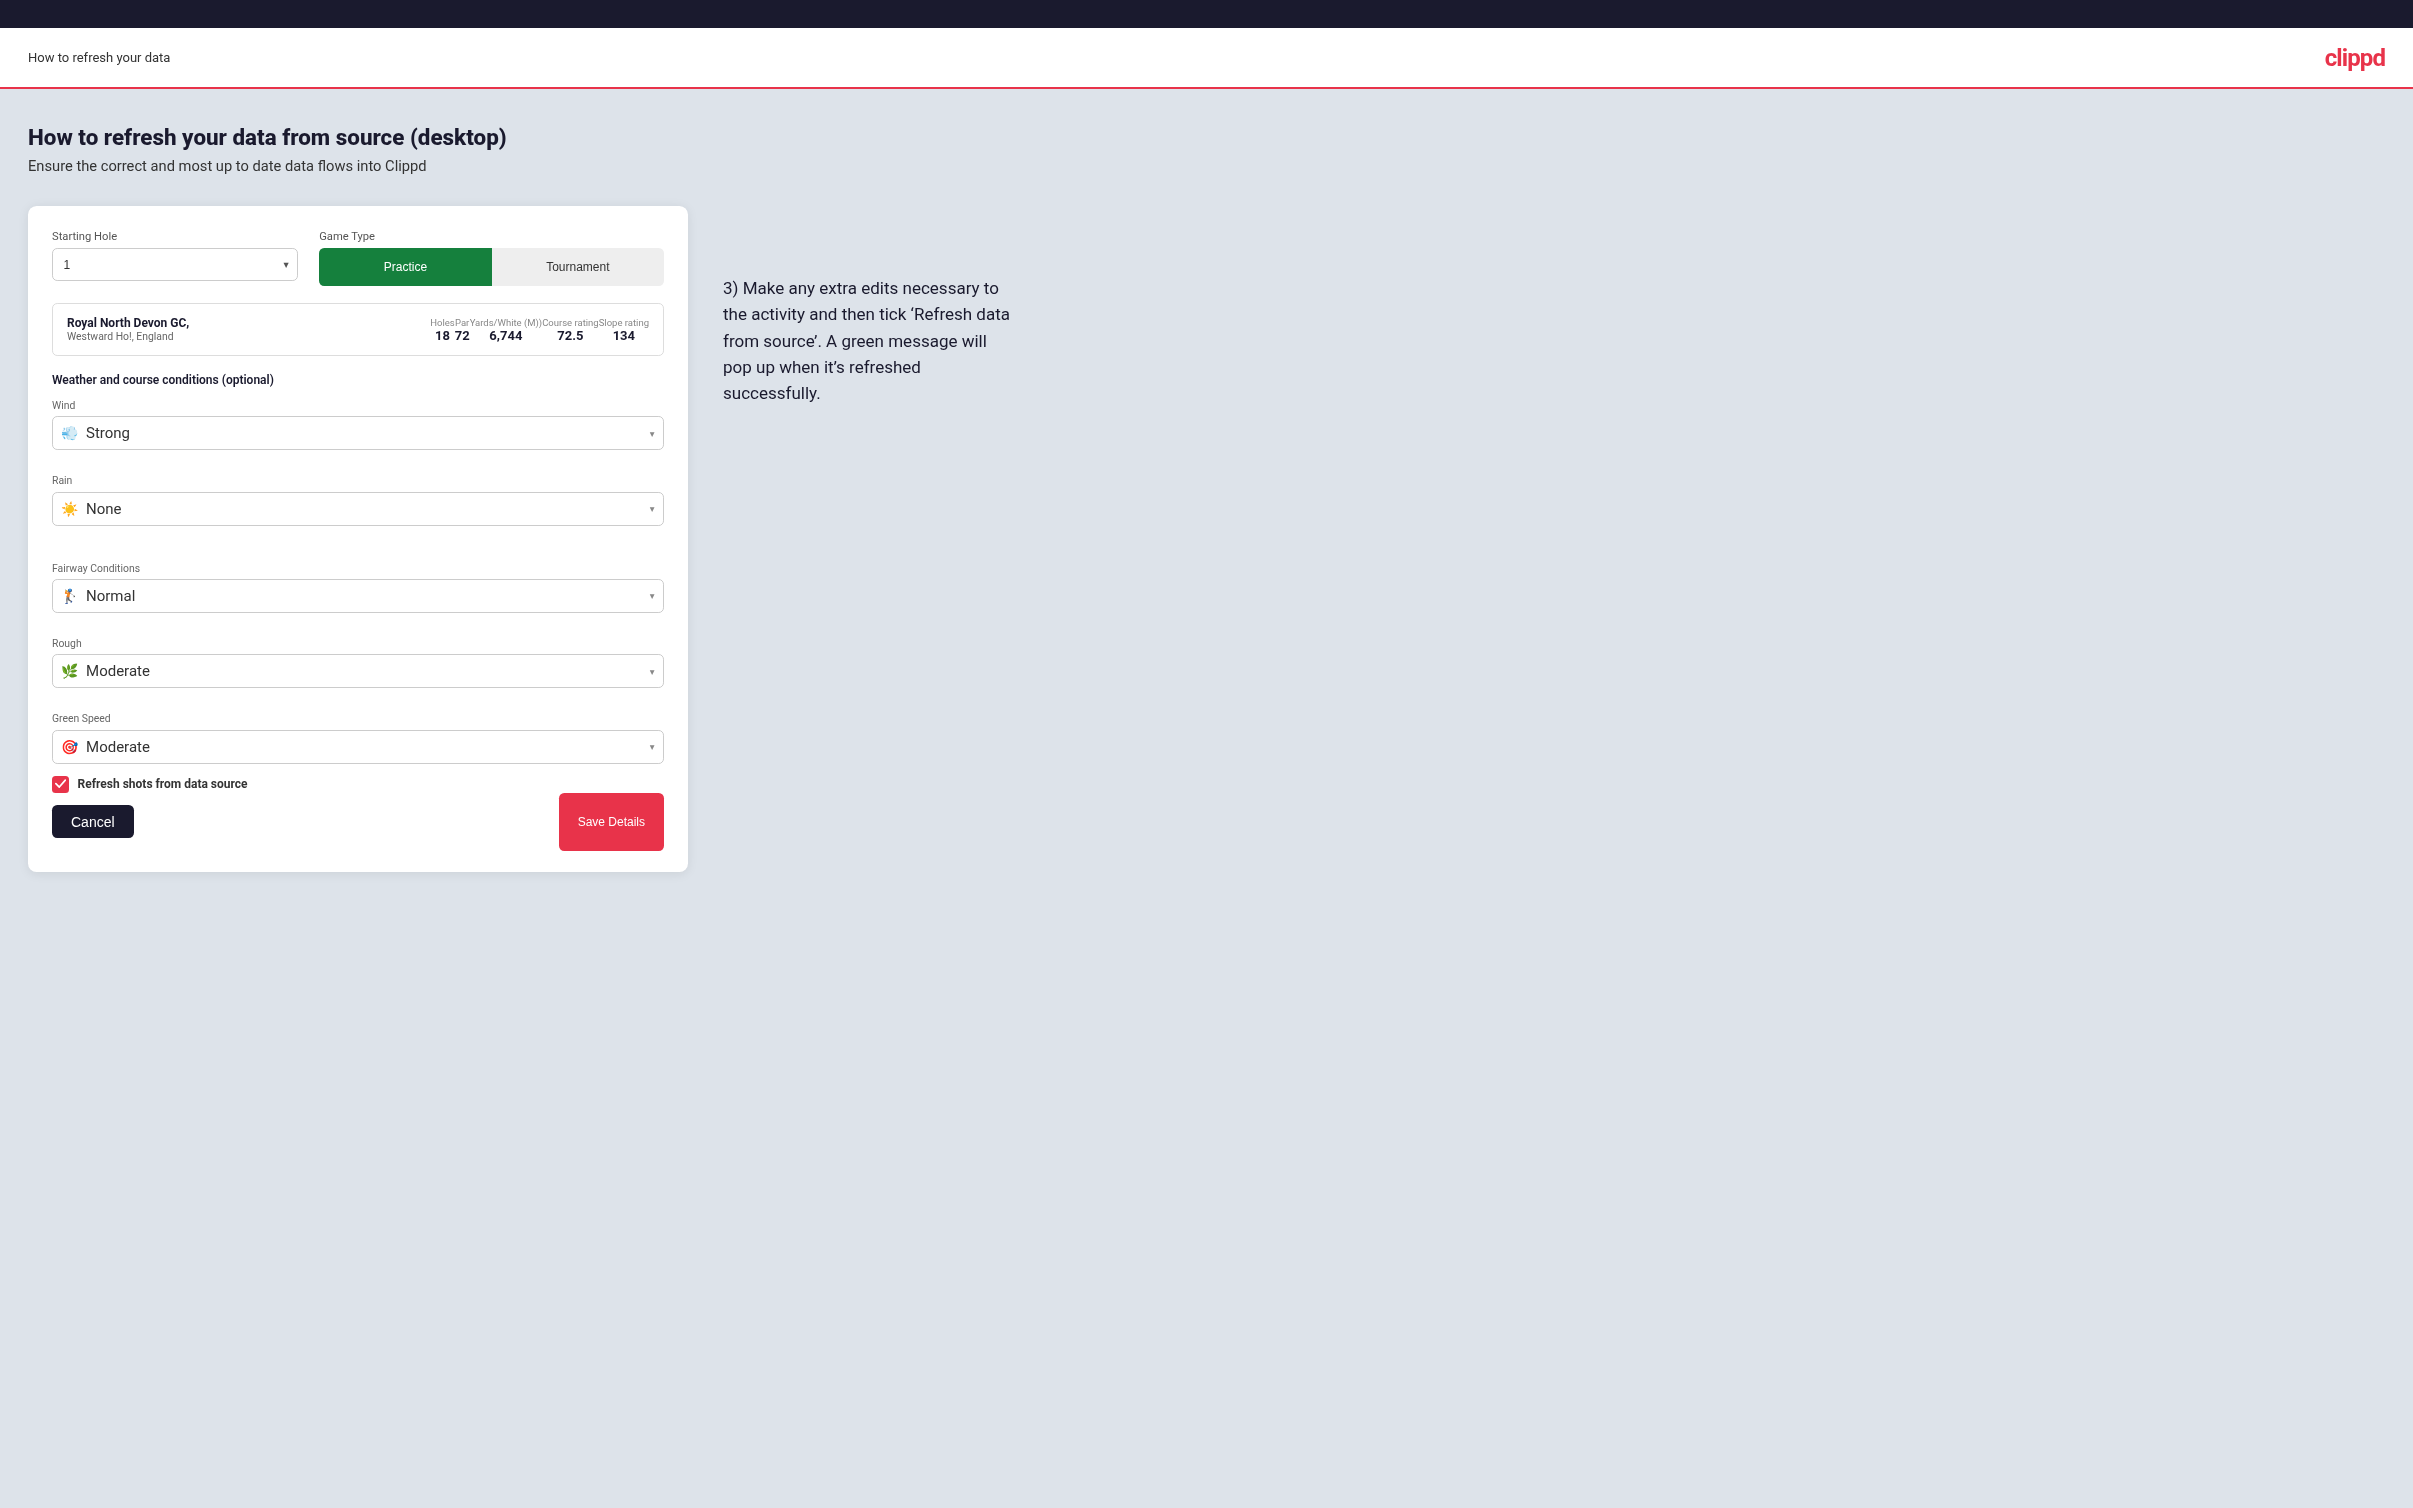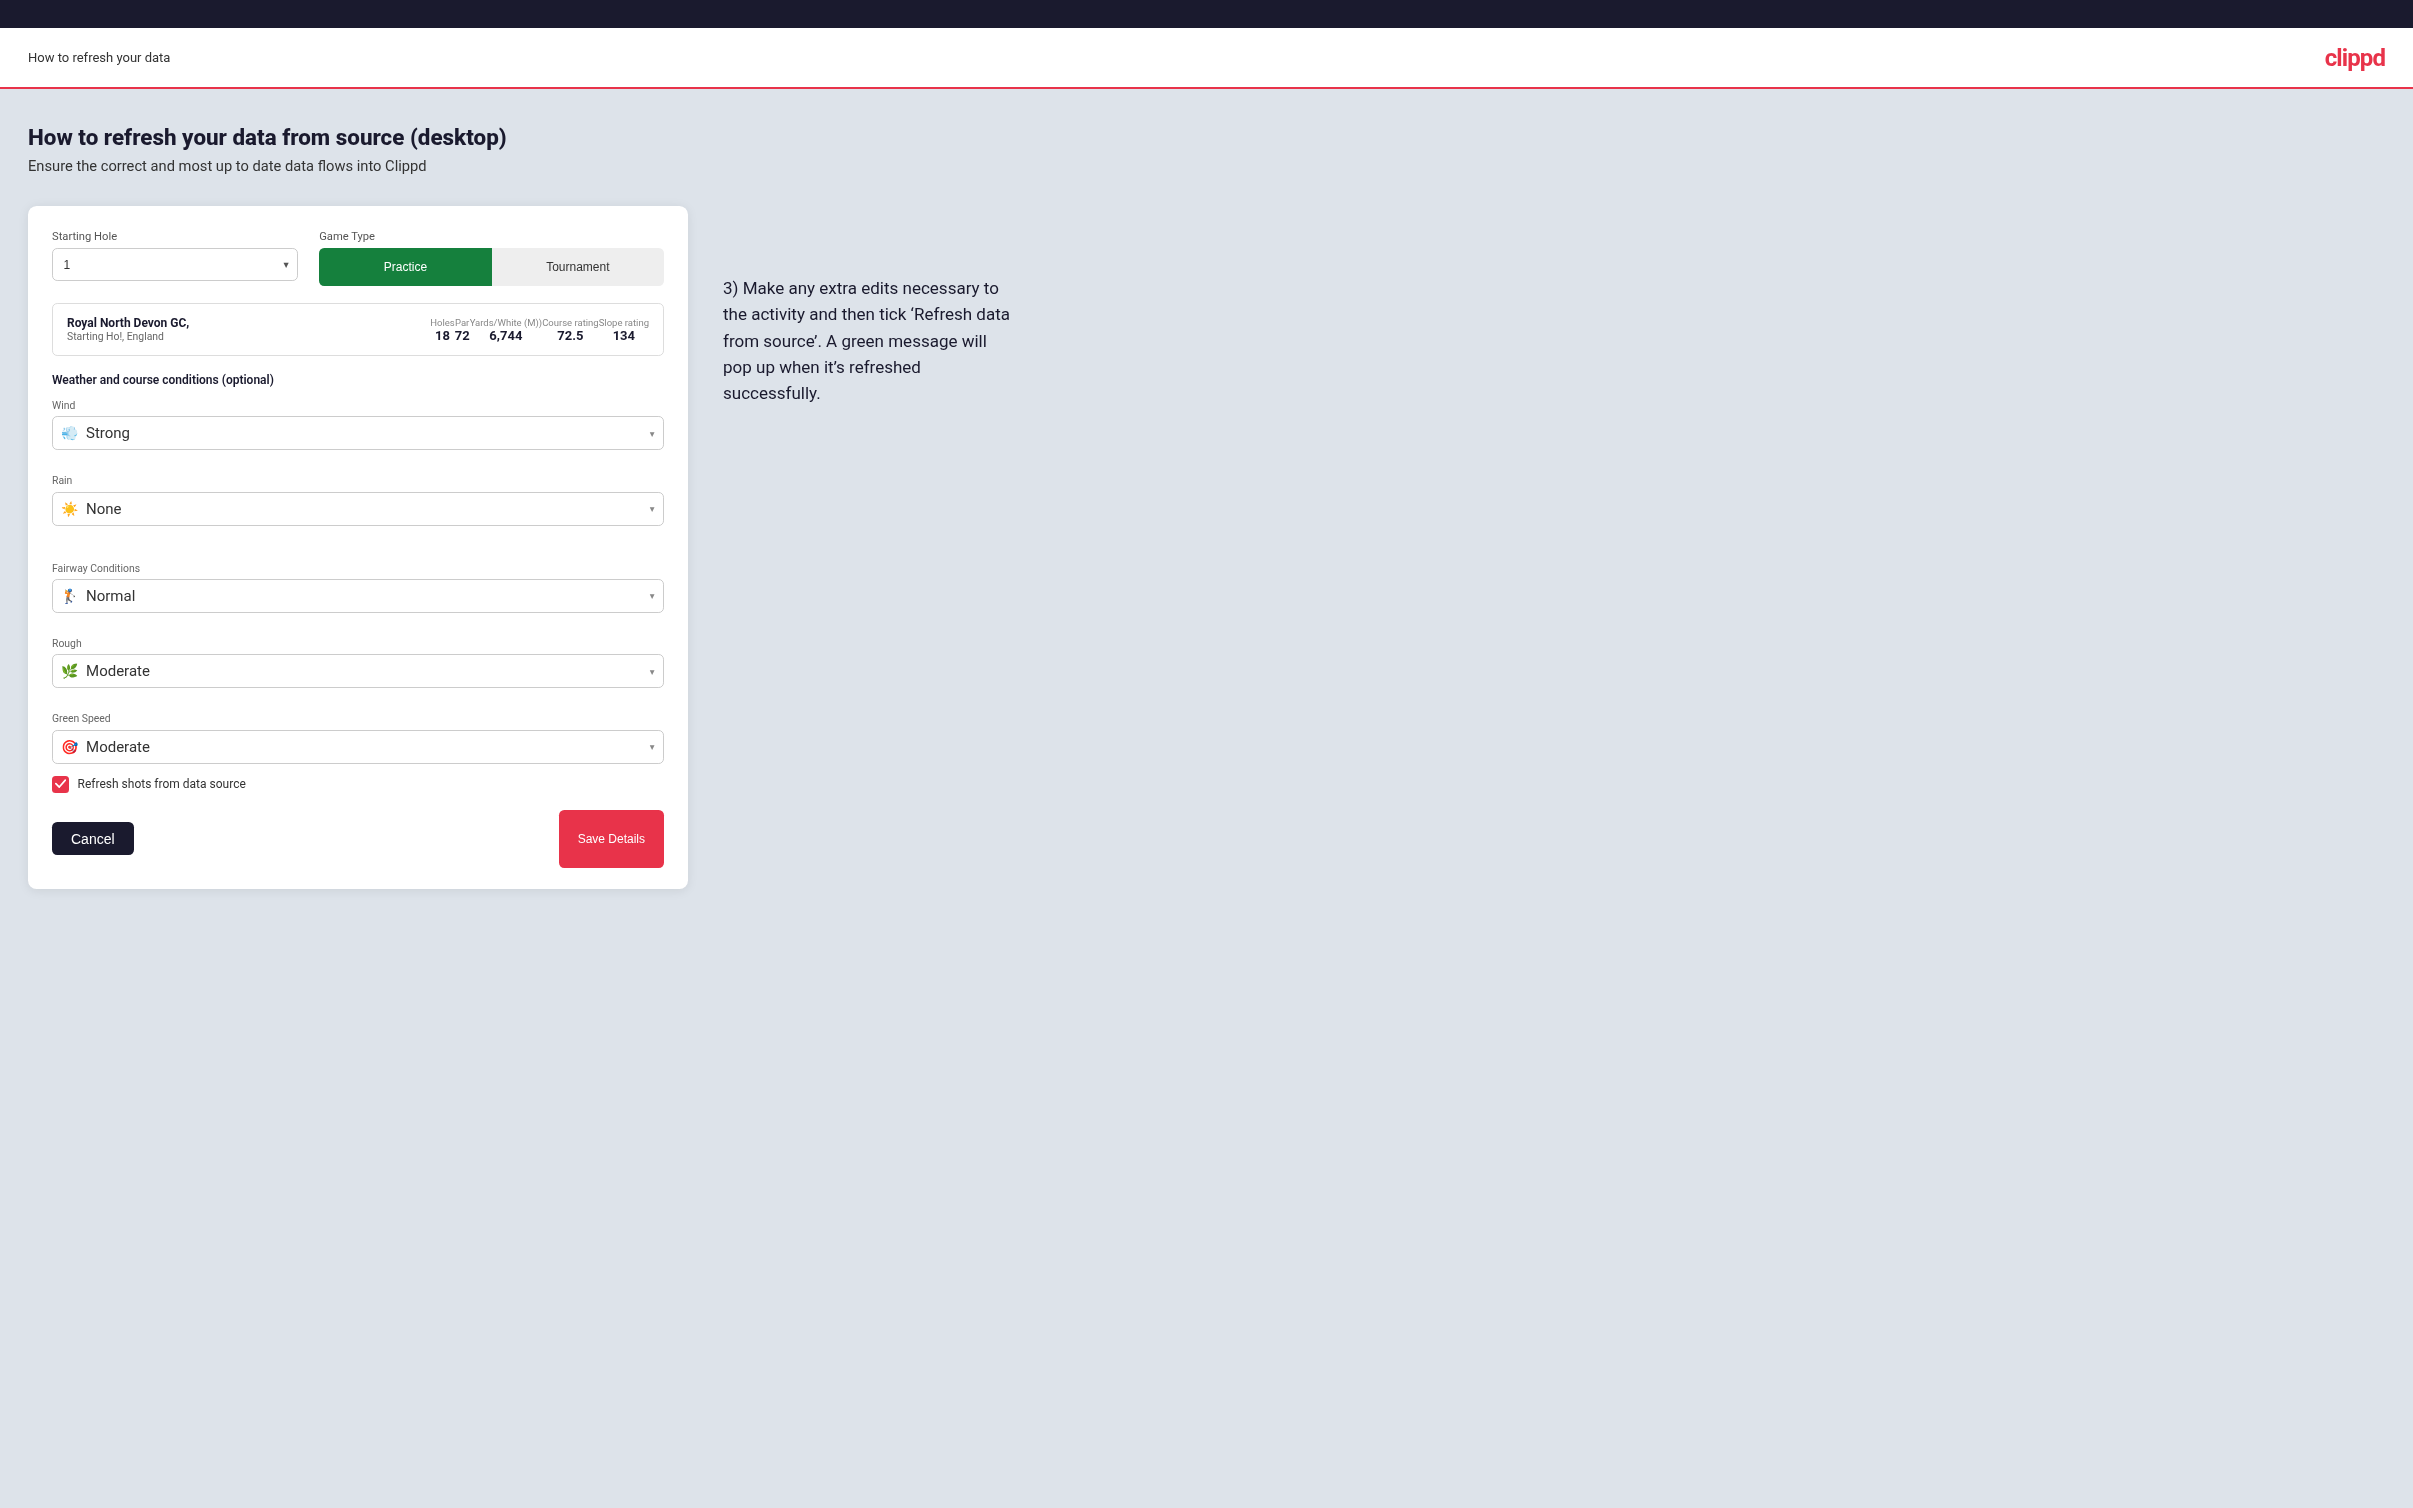--- a/index.html
+++ b/index.html
@@ -223,22 +223,22 @@
 
     .condition-arrow {
       font-size: 9.5px;
       color: #888;
     }
 
     .checkbox-row {
       display: flex;
       align-items: center;
       gap: 8.6px;
-      margin-bottom: 17px;
       margin-top: 8.6px;
+      font-weight: bold;
     }
 
     .checkbox-custom {
       width: 17px;
       height: 17px;
       background: #e8334a;
       border-radius: 3.5px;
       display: flex;
       align-items: center;
       justify-content: center;
@@ -337,21 +337,21 @@
           <div class="game-type-toggle">
             <button class="toggle-btn active">Practice</button>
             <button class="toggle-btn">Tournament</button>
           </div>
         </div>
       </div>
 
       <div class="course-row">
         <div>
           <div class="course-name">Royal North Devon GC,</div>
-          <div class="course-location">Starting Ho!, England</div>
+          <div class="course-location">Westward Ho!, England</div>
         </div>
         <div class="course-stats">
           <div class="course-stat">
             <div class="course-stat-label">Holes</div>
             <div class="course-stat-value">18</div>
           </div>
           <div class="course-stat">
             <div class="course-stat-label">Par</div>
             <div class="course-stat-value">72</div>
           </div>

